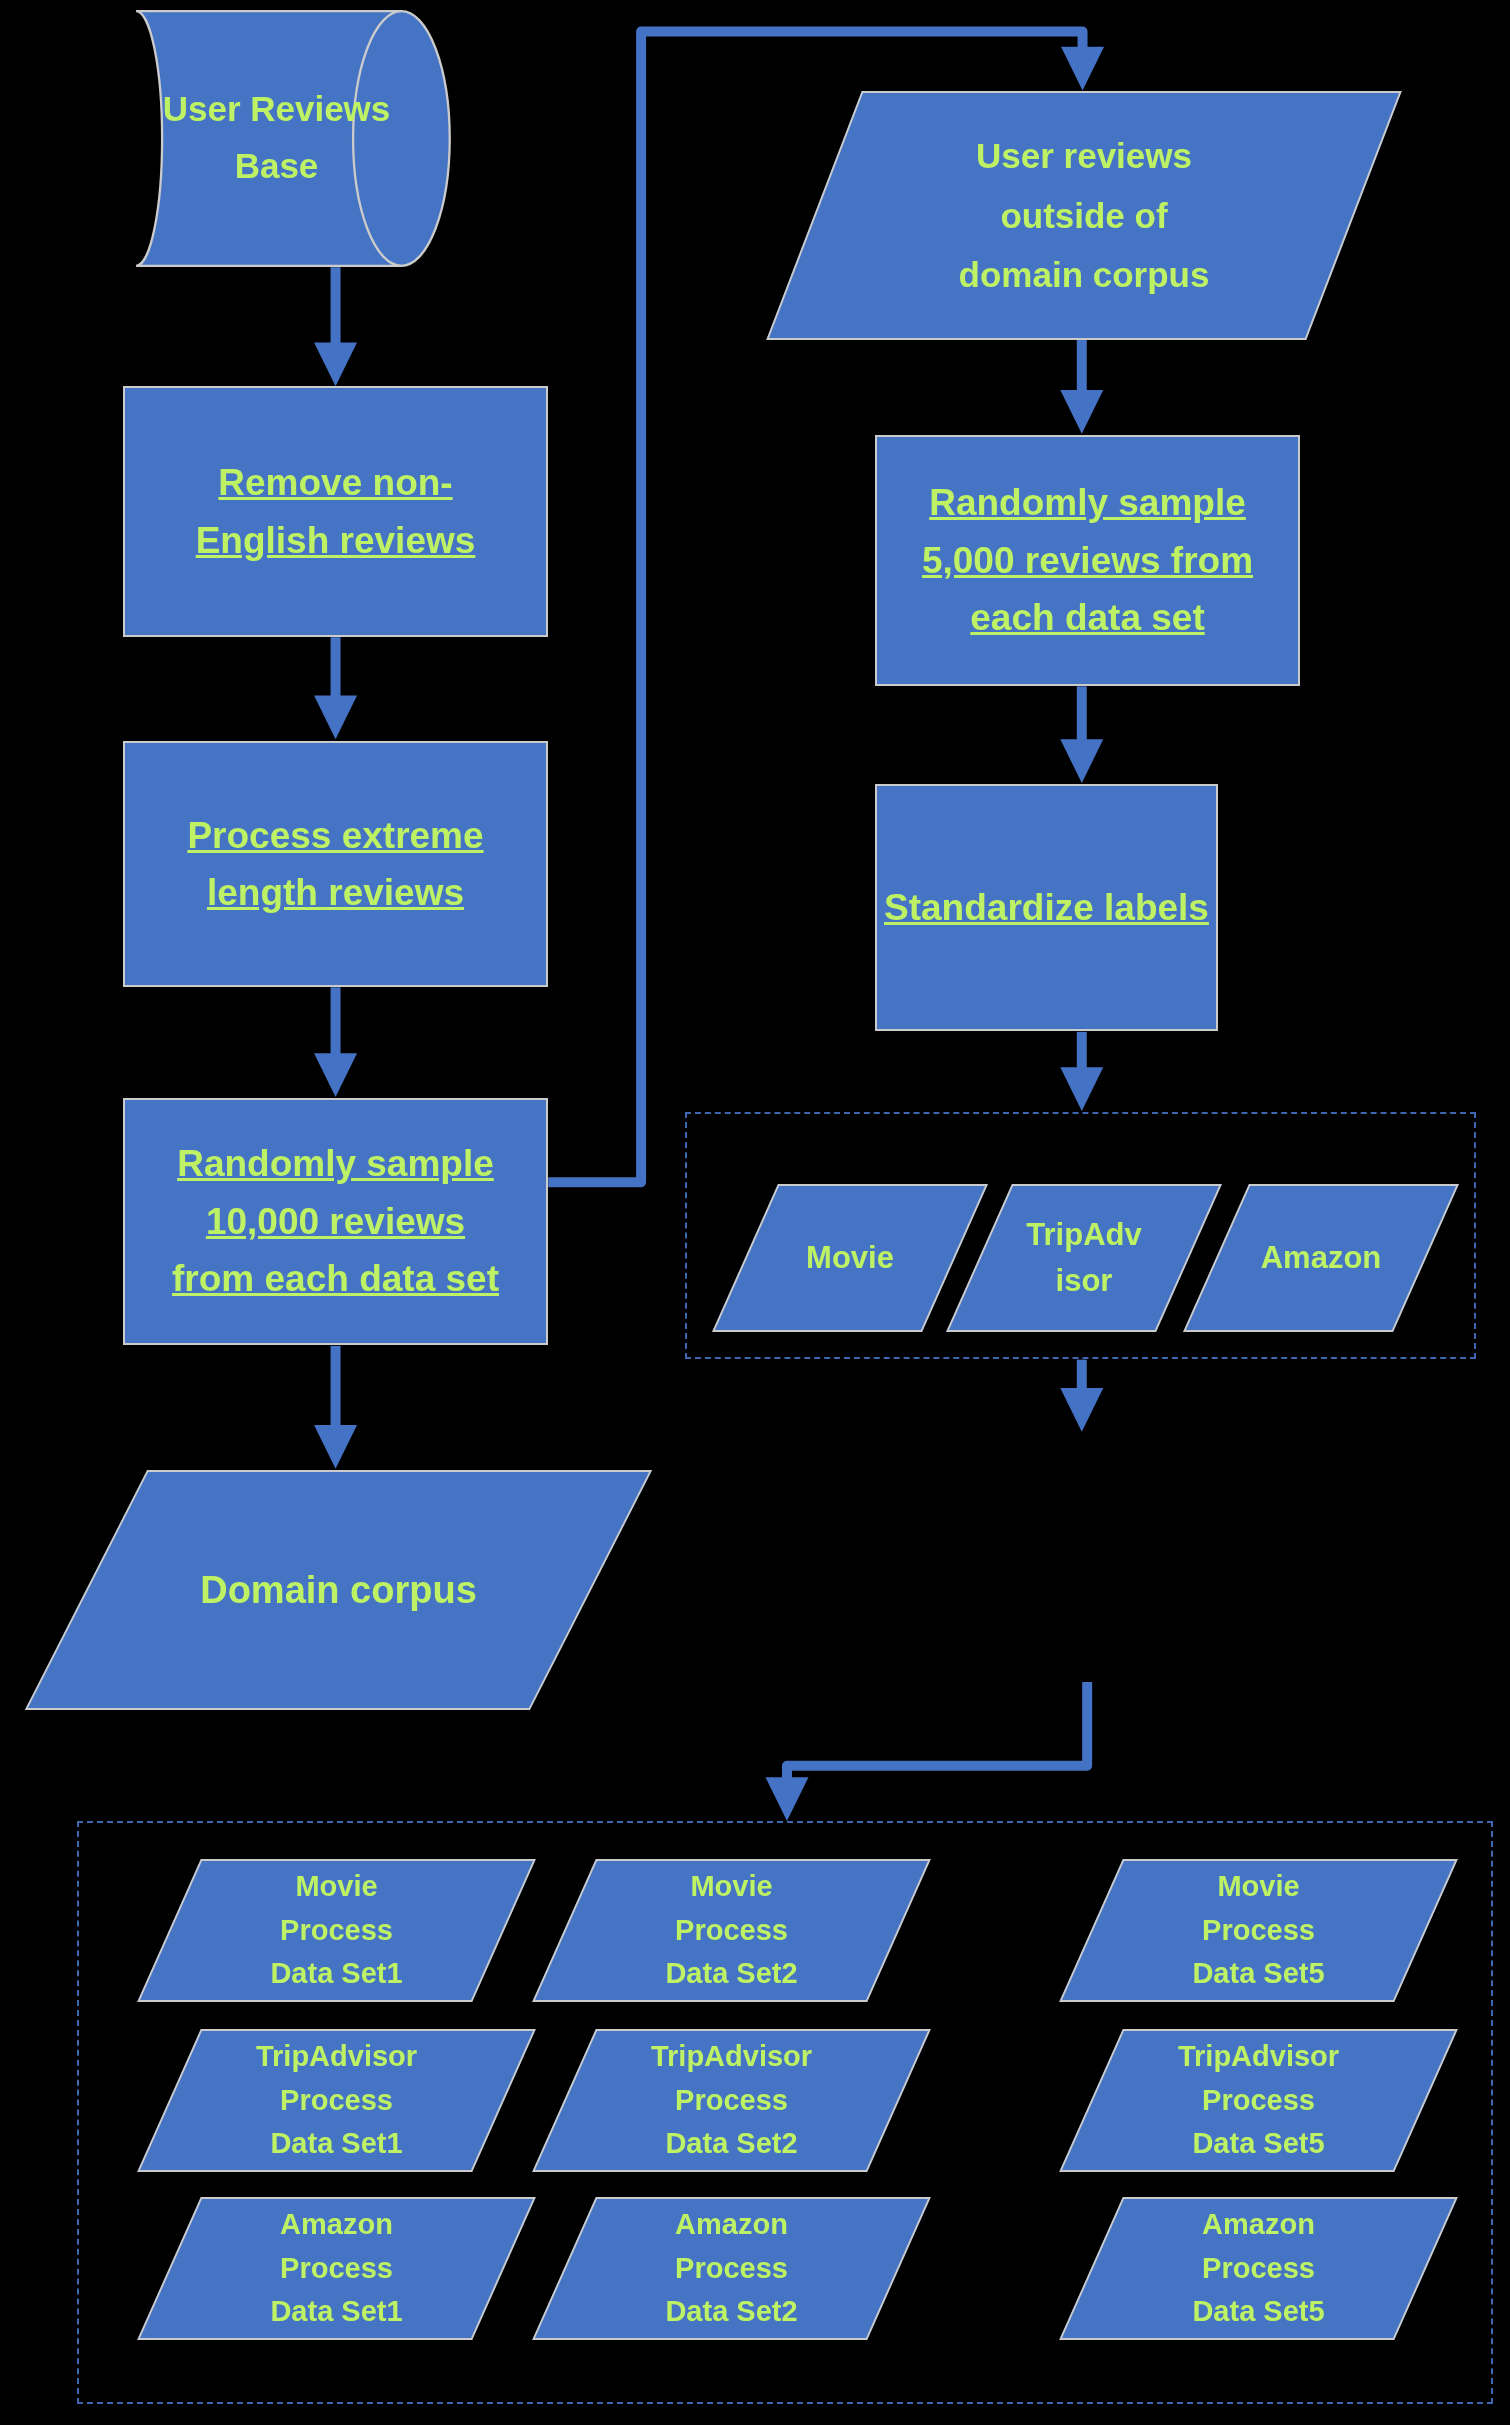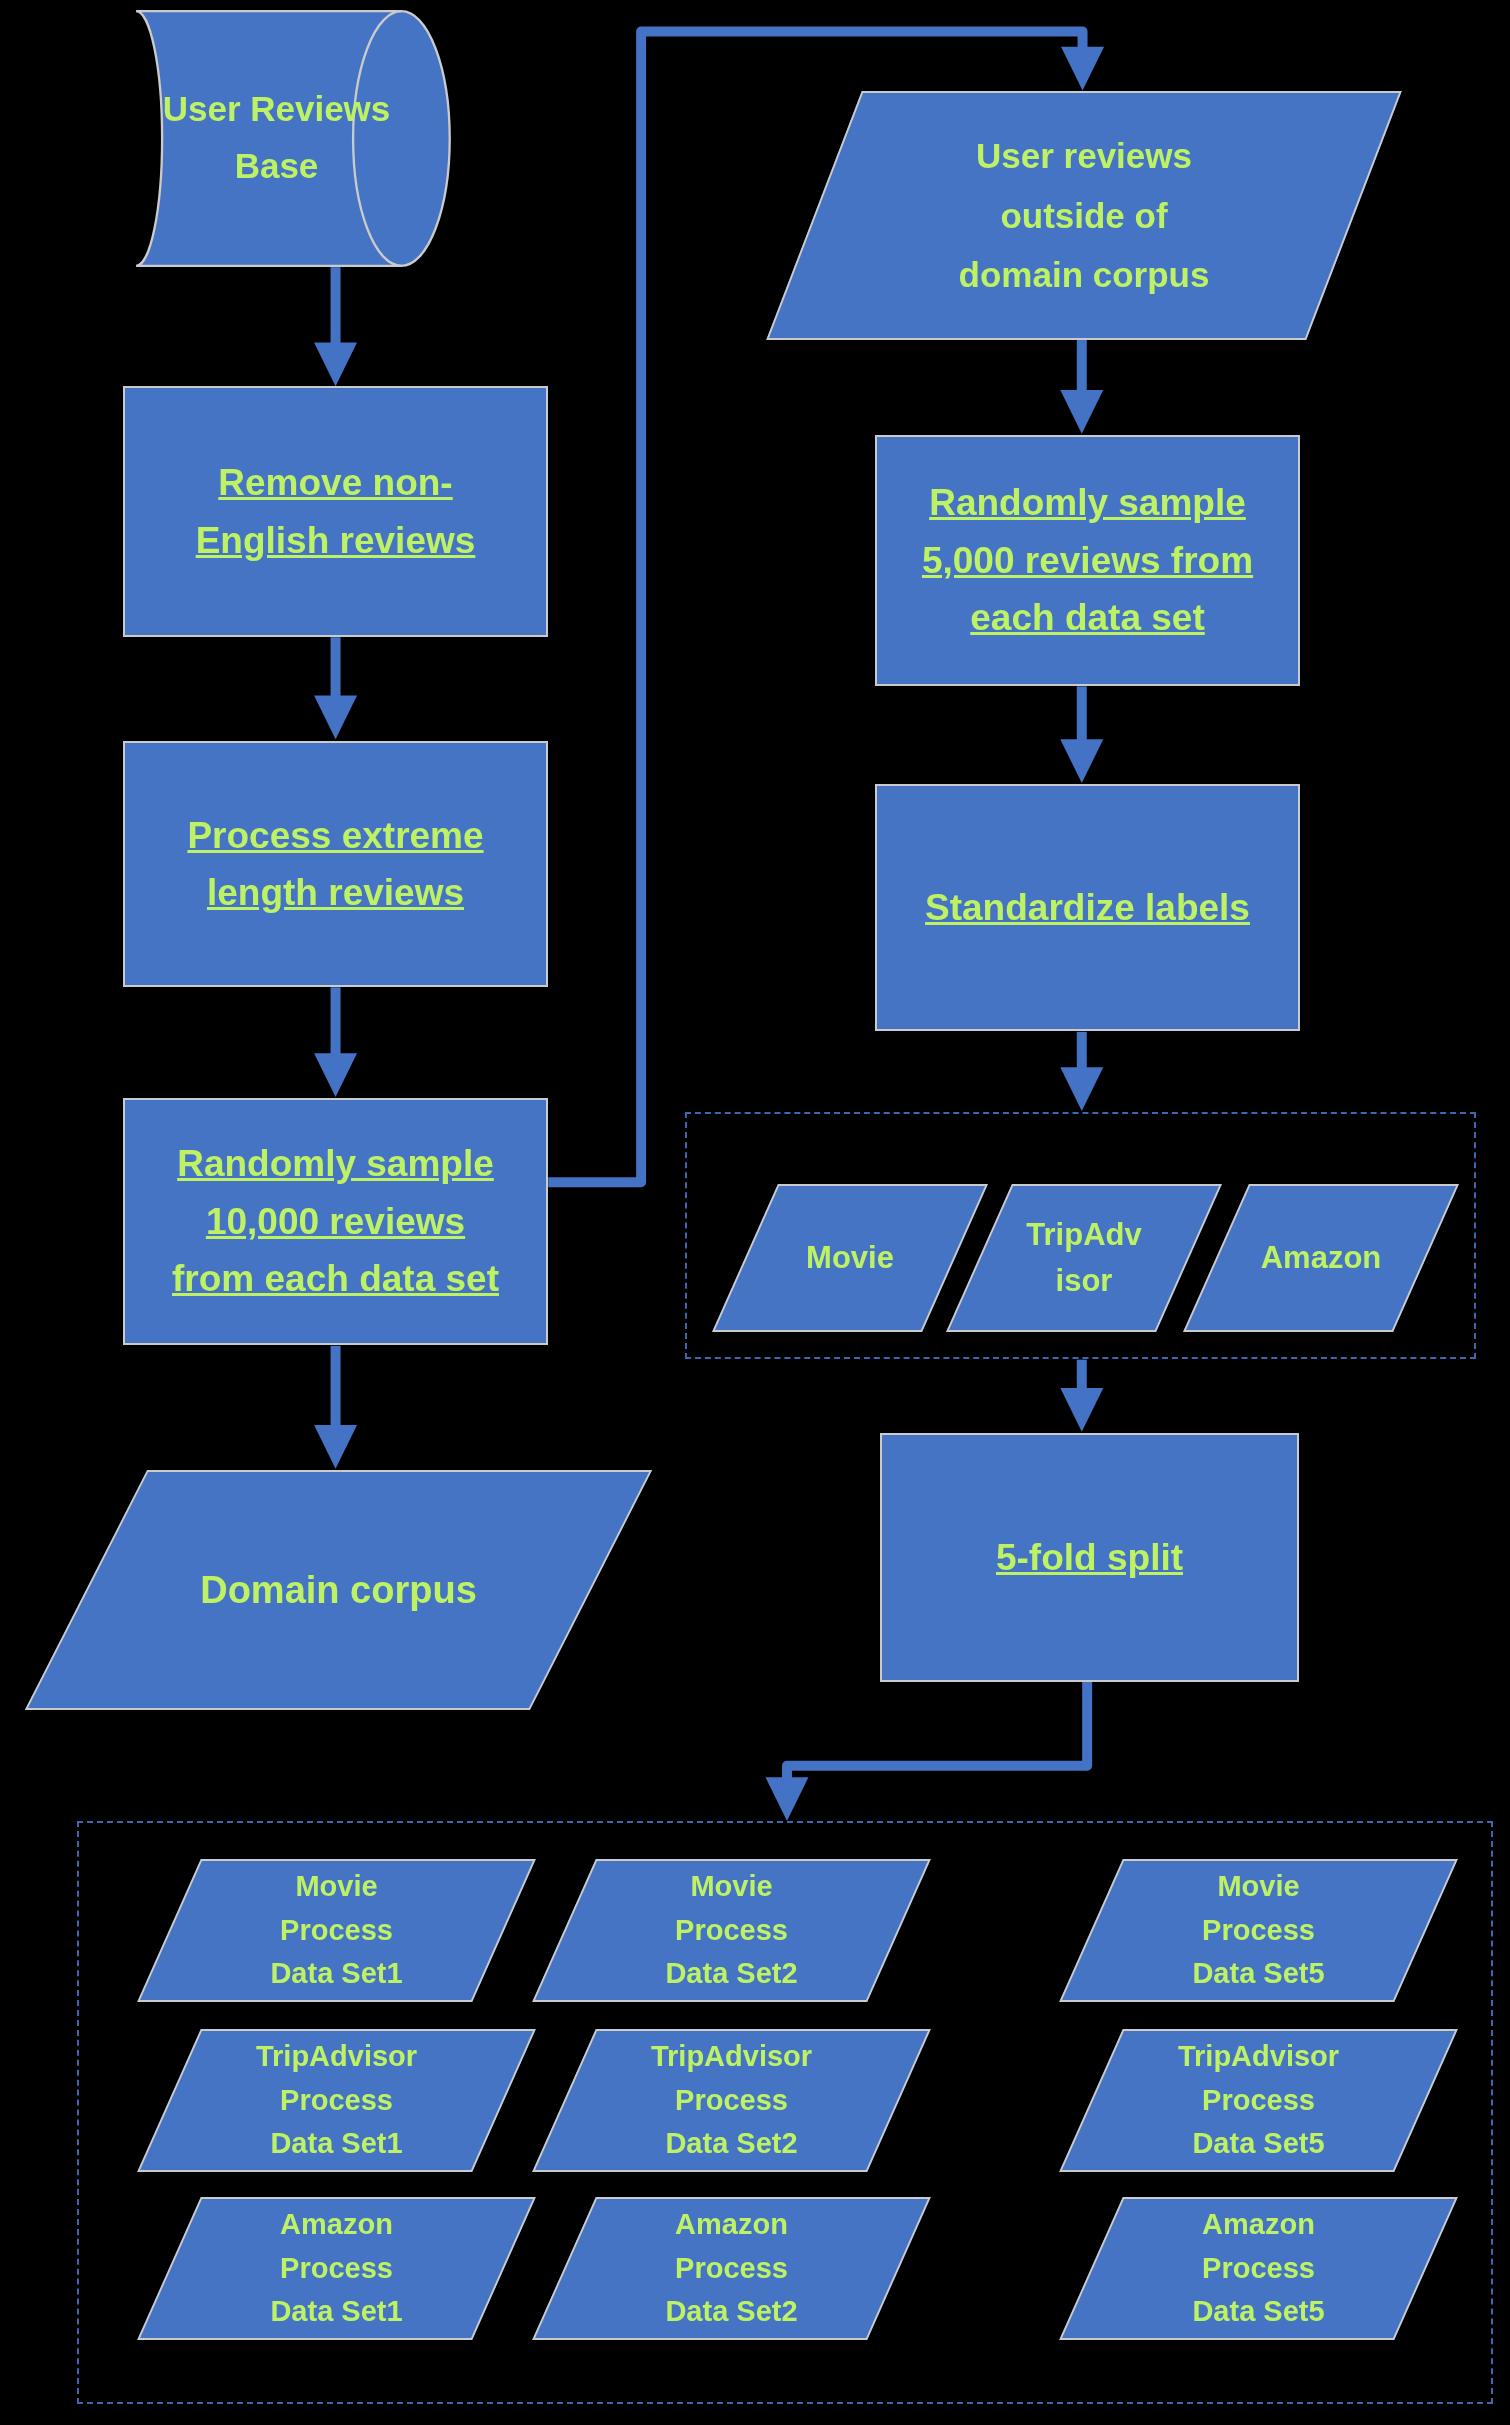--- a/index.html
+++ b/index.html
@@ -107,21 +107,21 @@
 outside of
 domain corpus</span>
     </div>
   </div>
 
   <div class="node fs48" style="left:875px;top:435px;width:425px;height:251px;">
     <span class="lbl">Randomly sample
 5,000 reviews from
 each data set</span>
   </div>
-  <div class="node fs48" style="left:875px;top:784px;width:425px;height:247px;">
+  <div class="node fs48" style="left:875px;top:784px;width:343px;height:247px;">
     <span class="lbl">Standardize labels</span>
   </div>
 
   <div class="group" style="left:685px;top:1112px;width:791px;height:247px;"></div>
 
   <div class="node pg fs40" style="left:745px;top:1184px;width:210px;height:148px;">
     <div class="un">
         <span class="lbl">Movie</span>
       </div>
   </div>
@@ -130,23 +130,20 @@
         <span class="lbl">TripAdv
 isor</span>
       </div>
   </div>
   <div class="node pg fs40" style="left:1216px;top:1184px;width:210px;height:148px;">
     <div class="un">
         <span class="lbl">Amazon</span>
       </div>
   </div>
 
-  <div class="node fs48" style="left:880px;top:1433px;width:419px;height:249px;">
-    <span class="lbl">5-fold split</span>
-  </div>
 
   <div class="group" style="left:77px;top:1821px;width:1416px;height:583px;"></div>
 
   <div class="node pg fs38" style="left:169px;top:1859px;width:335px;height:143px;">
     <div class="un">
         <span class="lbl">Movie
 Process
 Data Set1</span>
       </div>
   </div>

